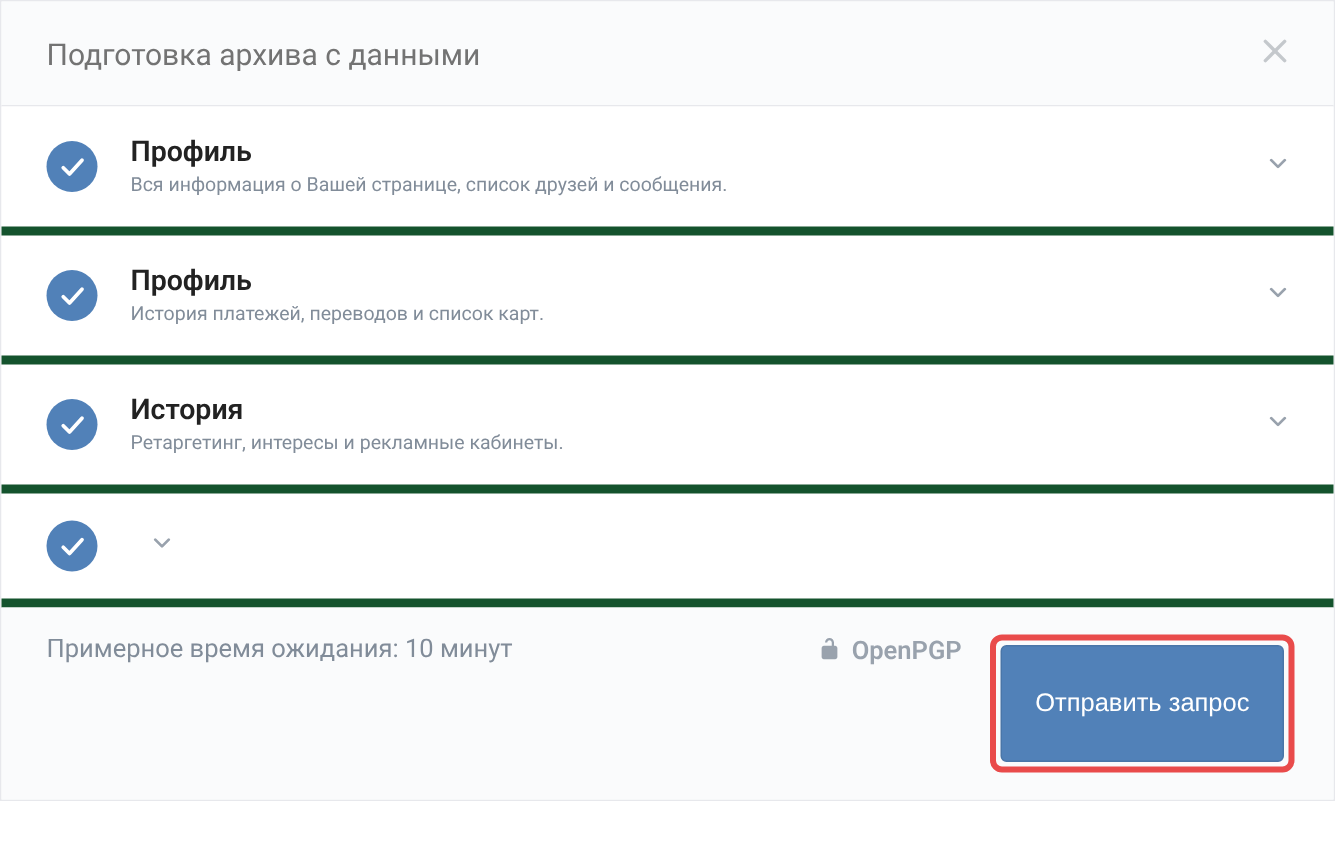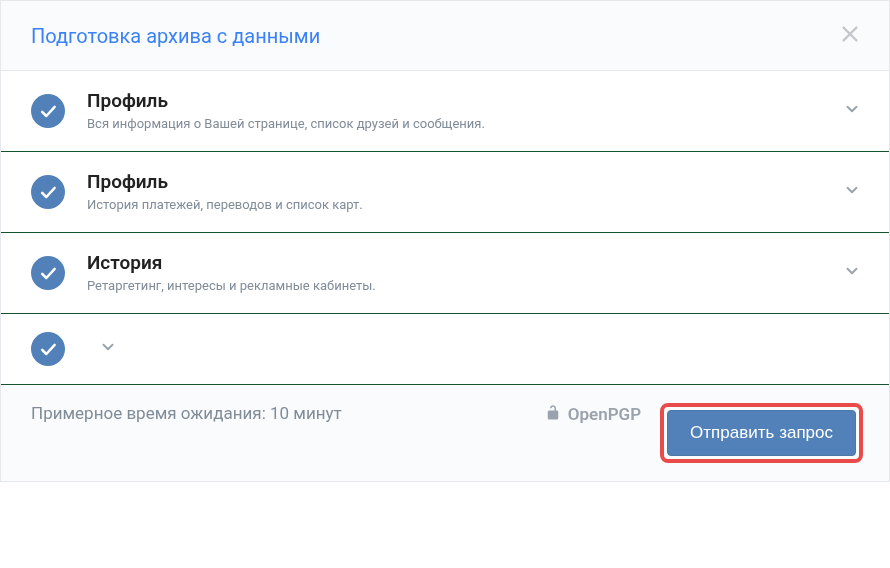--- a/index.html
+++ b/index.html
@@ -23,21 +23,21 @@
       display: flex;
       align-items: center;
       justify-content: space-between;
       padding: 18px 24px 18px 30px;
       border-bottom: 1px solid #e7e8ec;
       background: #fafbfc;
     }
     .dialog-title {
       font-size: 20px;
       font-weight: 400;
-      color: #3b82f6;
+      color: #737373;
     }
     .close-btn {
       background: none;
       border: none;
       cursor: pointer;
       padding: 4px;
       color: #c4c8cc;
       display: flex;
       align-items: center;
       justify-content: center;
@@ -46,21 +46,21 @@
       width: 22px;
       height: 22px;
     }
     .options-list {
       background: #fff;
     }
     .option-row {
       display: flex;
       align-items: center;
       padding: 18px 28px 18px 30px;
-      border-bottom: 1px solid #14532d;
+      border-bottom: 6px solid #14532d;
       cursor: pointer;
     }
     .check-circle {
       width: 34px;
       height: 34px;
       min-width: 34px;
       border-radius: 50%;
       background: #5181b8;
       display: flex;
       align-items: center;
@@ -120,21 +120,21 @@
     .pgp-label {
       font-size: 17px;
       font-weight: 600;
       color: #99a2ad;
     }
     .submit-btn {
       background: #5181b8;
       color: #fff;
       border: 1px solid #4a76a8;
       border-radius: 4px;
-      padding: 12px 22px;
+      padding: 28px 22px;
       font-size: 17px;
       font-weight: 400;
       cursor: pointer;
     }
     .highlight-box {
       border: 4px solid #e94b4b;
       border-radius: 8px;
       padding: 3px;
       display: inline-block;
     }

